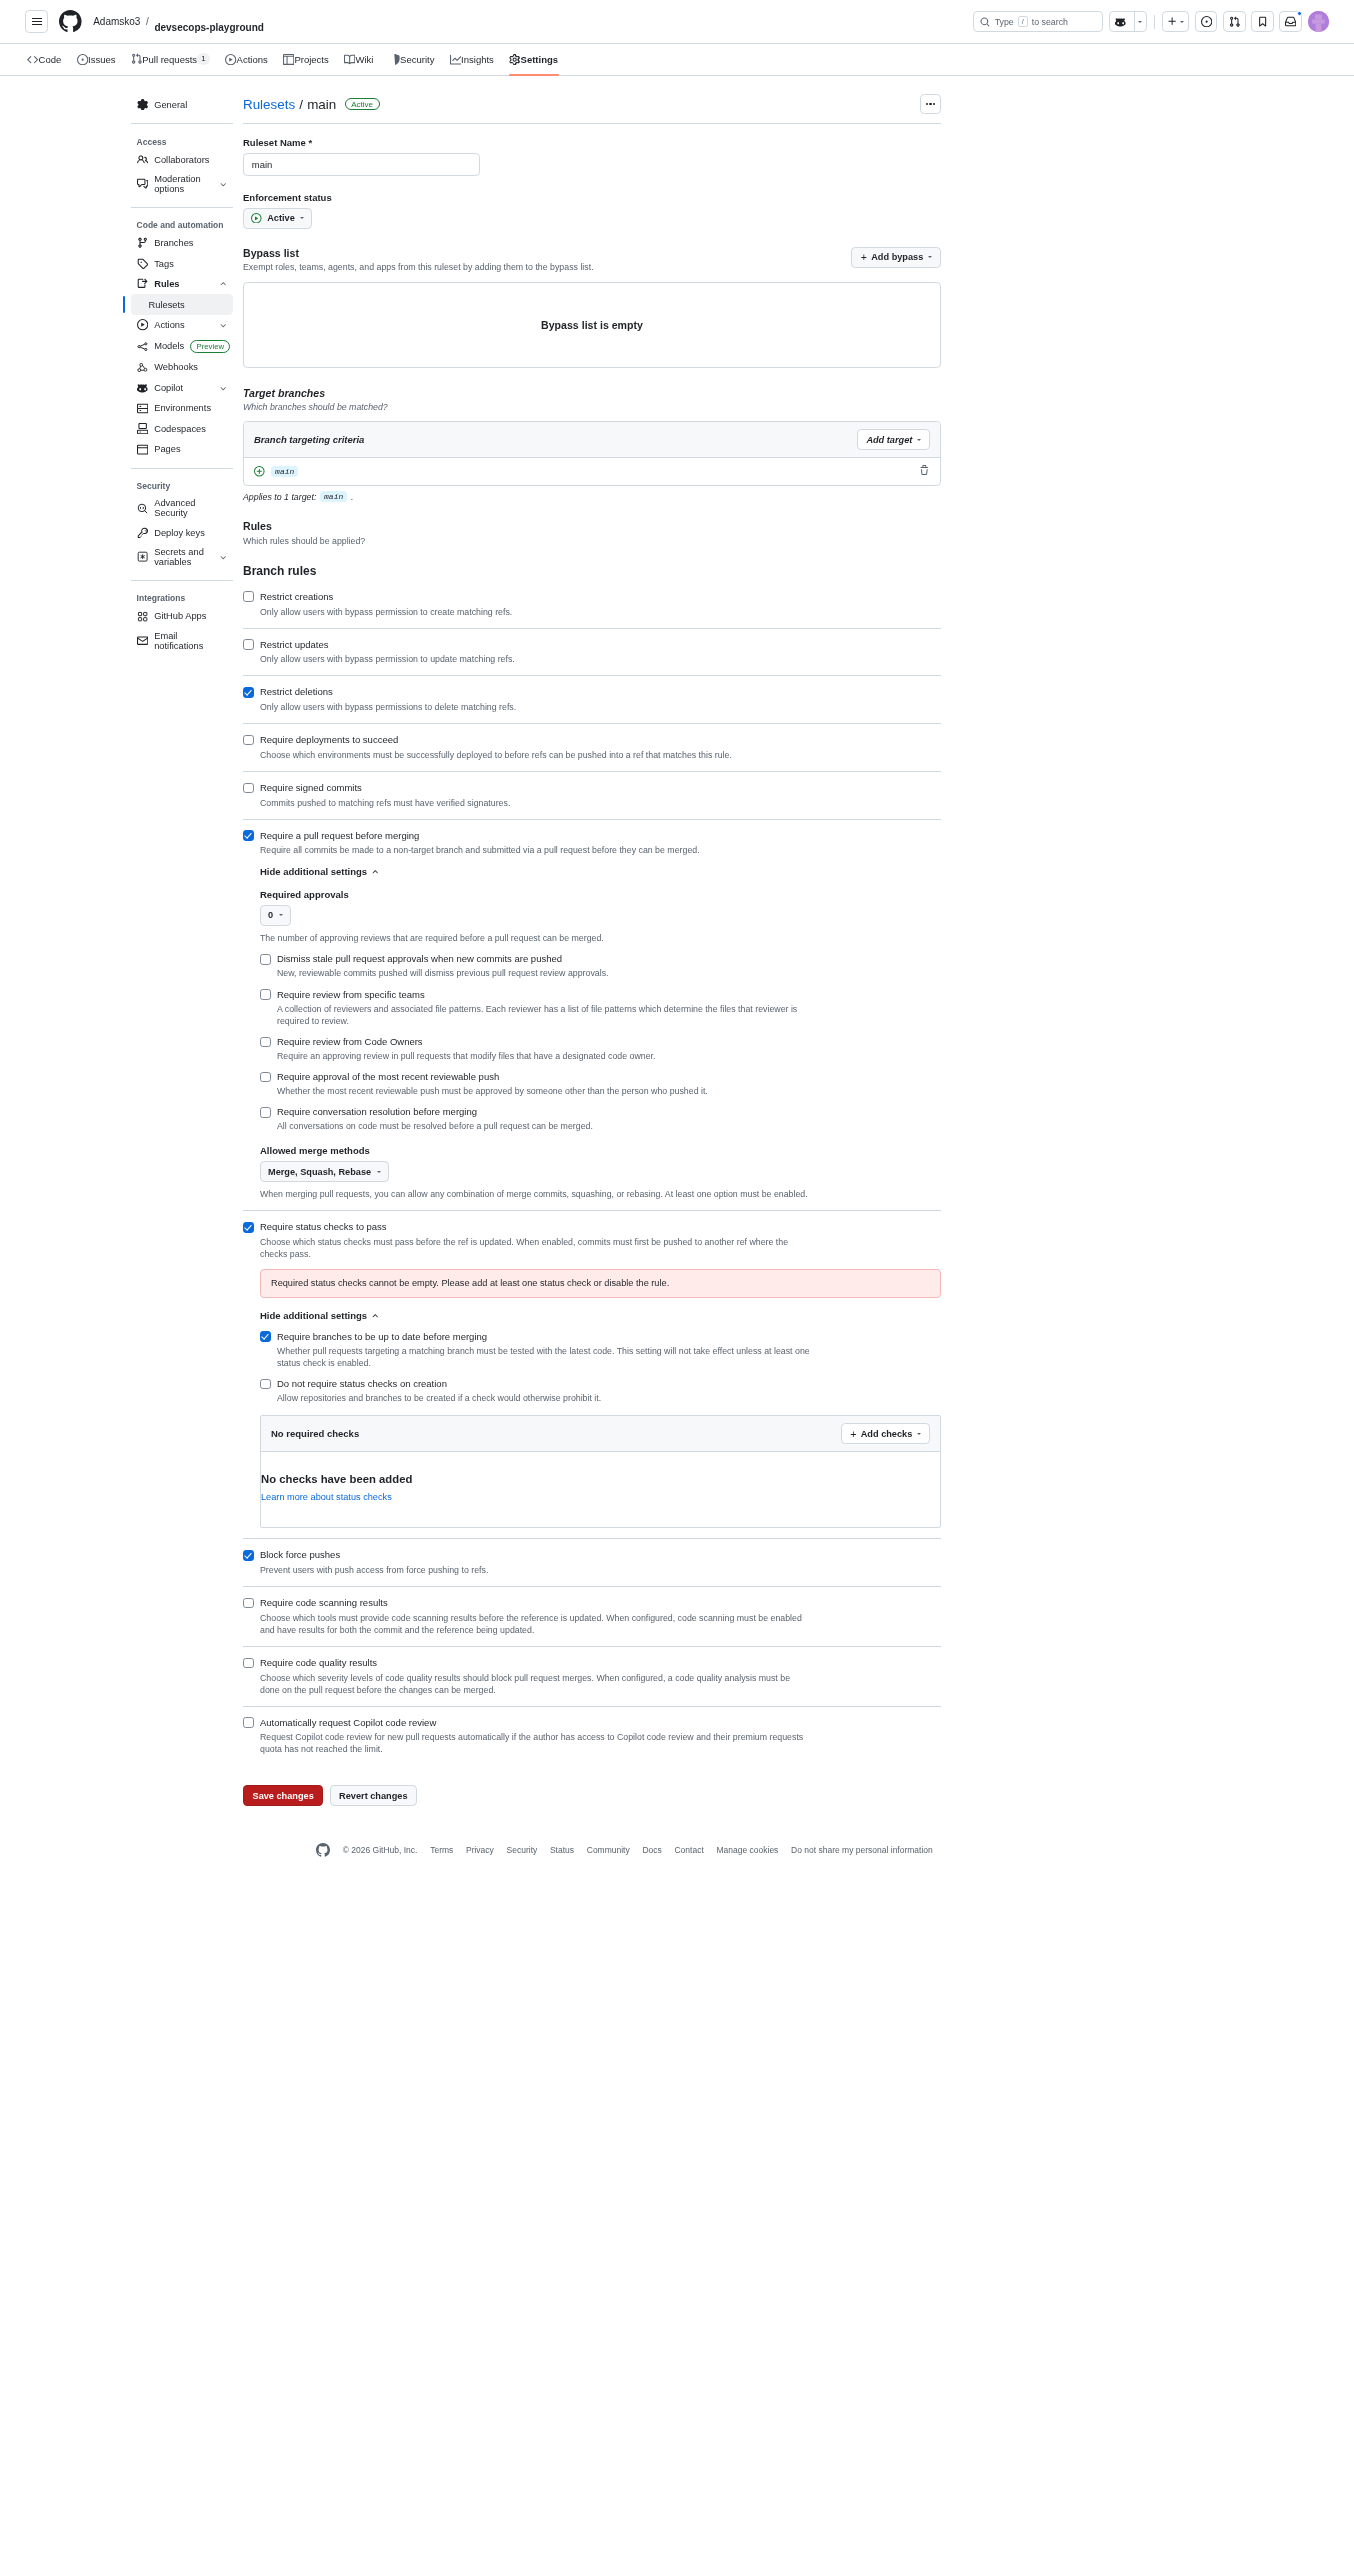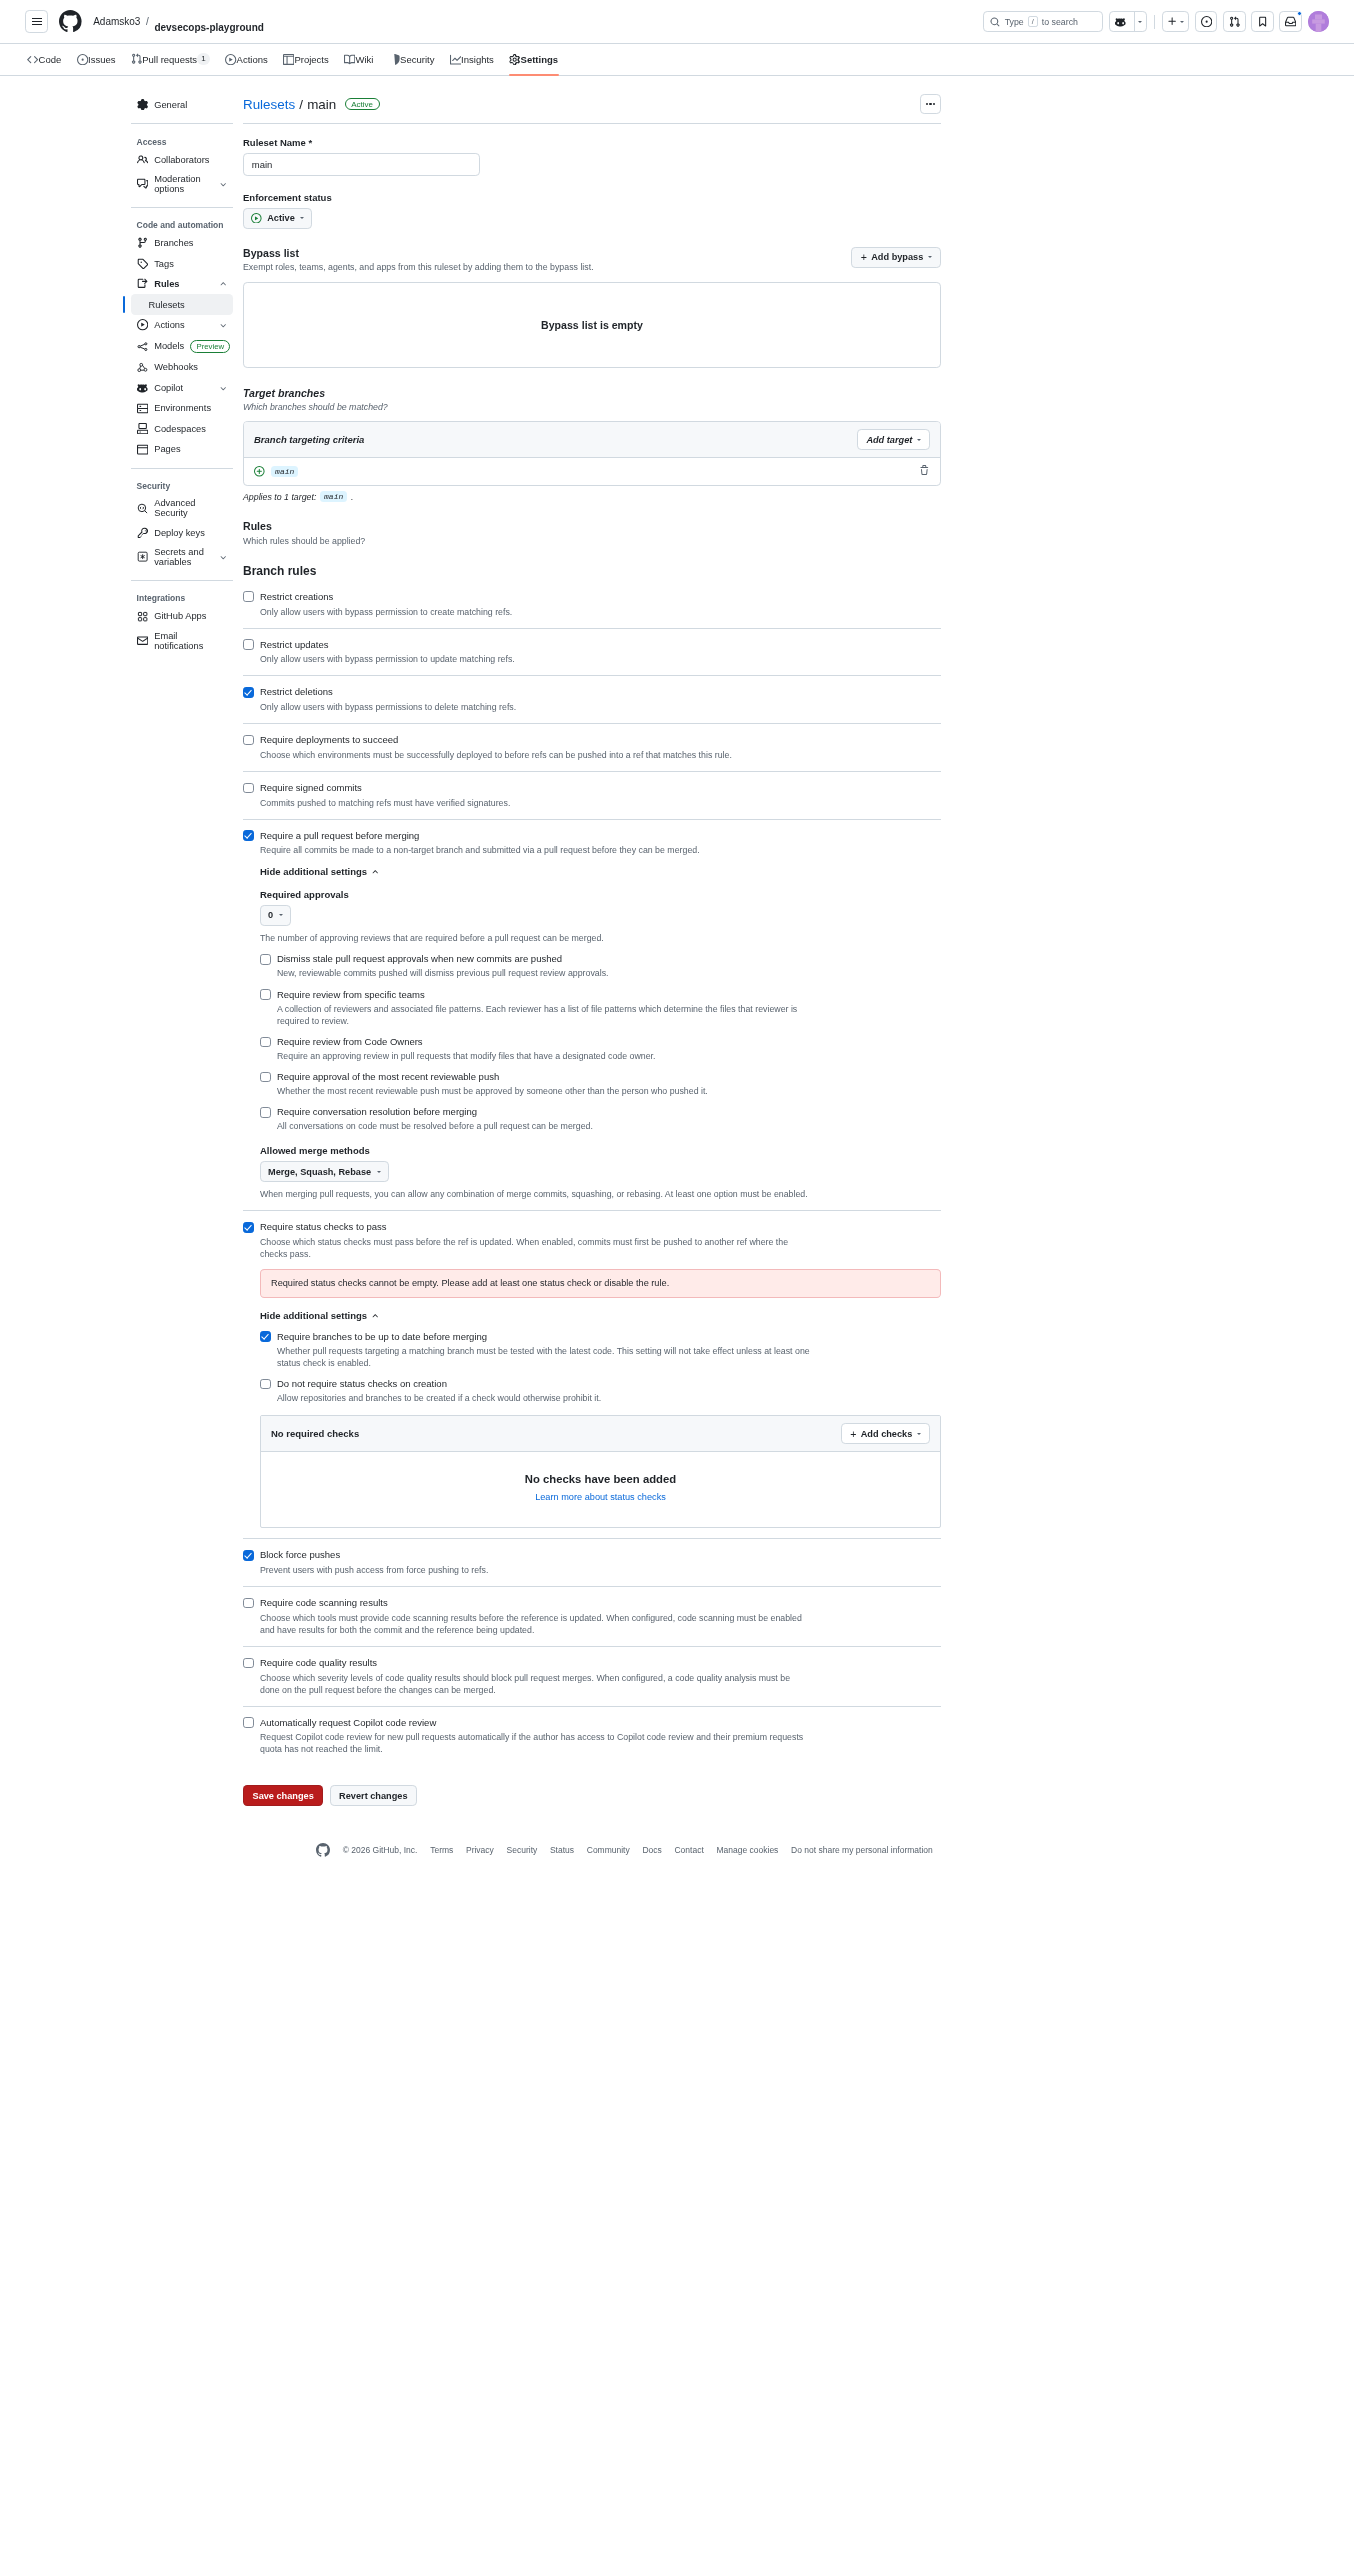--- a/index.html
+++ b/index.html
@@ -30,21 +30,21 @@
     background: #fff; cursor: pointer;
   }
   .hamburger span { display:block; width: 10px; height: 1.1px; background: #1f2328; }
   .gh-mark { width: 22.6px; height: 22.6px; flex: 0 0 auto; }
   .breadcrumb { display: flex; align-items: center; gap: 5.6px; font-size: 10px; }
   .bc-owner { color: #1f2328; }
   .bc-sep { color: #59636e; }
   .bc-repo { color: #1f2328; font-weight: 600; margin-top: 12px; }
   .header-right { margin-left: auto; display: flex; align-items: center; gap: 5.6px; }
   .search-box {
-    width: 120px; height: 21px;
+    width: 130px; height: 21px;
     border: 0.7px solid #d1d9e0; border-radius: 4.2px;
     display: flex; align-items: center; gap: 4.2px; padding: 0 6.3px;
     color: #59636e; font-size: 8.8px; background: #fff; cursor: text;
   }
   .slash-key {
     border: 0.7px solid #d1d9e0; border-radius: 2.1px;
     padding: 0px 2.8px; font-size: 7.4px; line-height: 9.2px; color: #59636e;
   }
   .hbtn {
     height: 21px; min-width: 22.6px;
@@ -202,21 +202,21 @@
   .sub-rule { margin-top: 9.2px; }
   .sub-rule .rule-desc { padding-left: 17px; margin-top: 1.4px; }
   .error-banner {
     background: #ffebe9; border: 0.7px solid rgba(207,34,46,.25); border-radius: 4.2px;
     padding: 8.5px 10px; font-size: 9.2px; color: #1f2328; margin-top: 8.5px;
   }
   .checks-panel { border: 0.7px solid #d1d9e0; border-radius: 2px; margin-top: 11.3px; overflow:hidden; background:#fff;}
   .checks-head { background:#f6f8fa; border-bottom: 0.7px solid #d1d9e0; padding: 7px 10px; display:flex; align-items:center; }
   .checks-head .ttl { font-size: 9.5px; font-weight: 600; }
   .checks-head .btn { margin-left: auto; }
-  .checks-empty { padding: 21px 0 25.4px 0; text-align: center; }
+  .checks-empty { padding: 21px 0 25.4px 0; }
   .checks-empty .t { font-size: 11.3px; font-weight: 600; margin-bottom: 5.6px; }
   .checks-empty .l { font-size: 9.2px; }
 
   .actions-row { display: flex; gap: 6.3px; margin-top: 20px; }
 
   
   .footer {
     margin-top: 21px; padding: 15.5px 0 28px 0;
     display: flex; align-items: center; gap: 12.7px;
     padding-left: 316px; font-size: 8.5px; color: #59636e;

